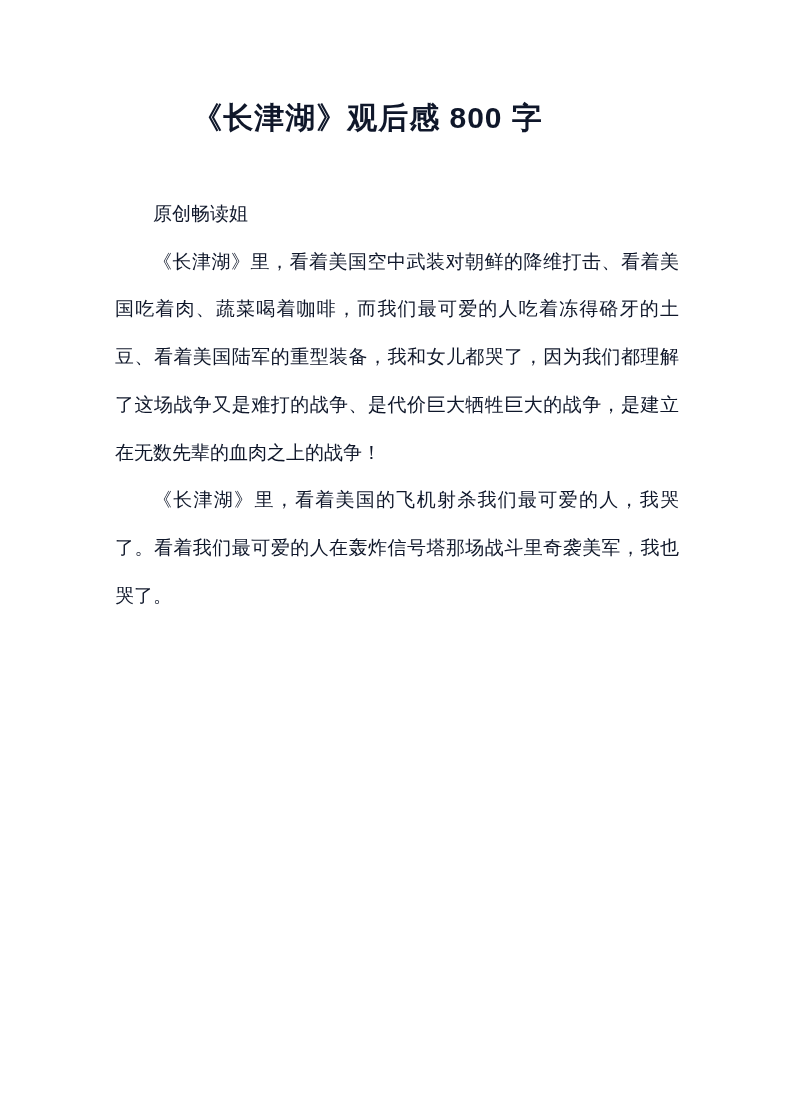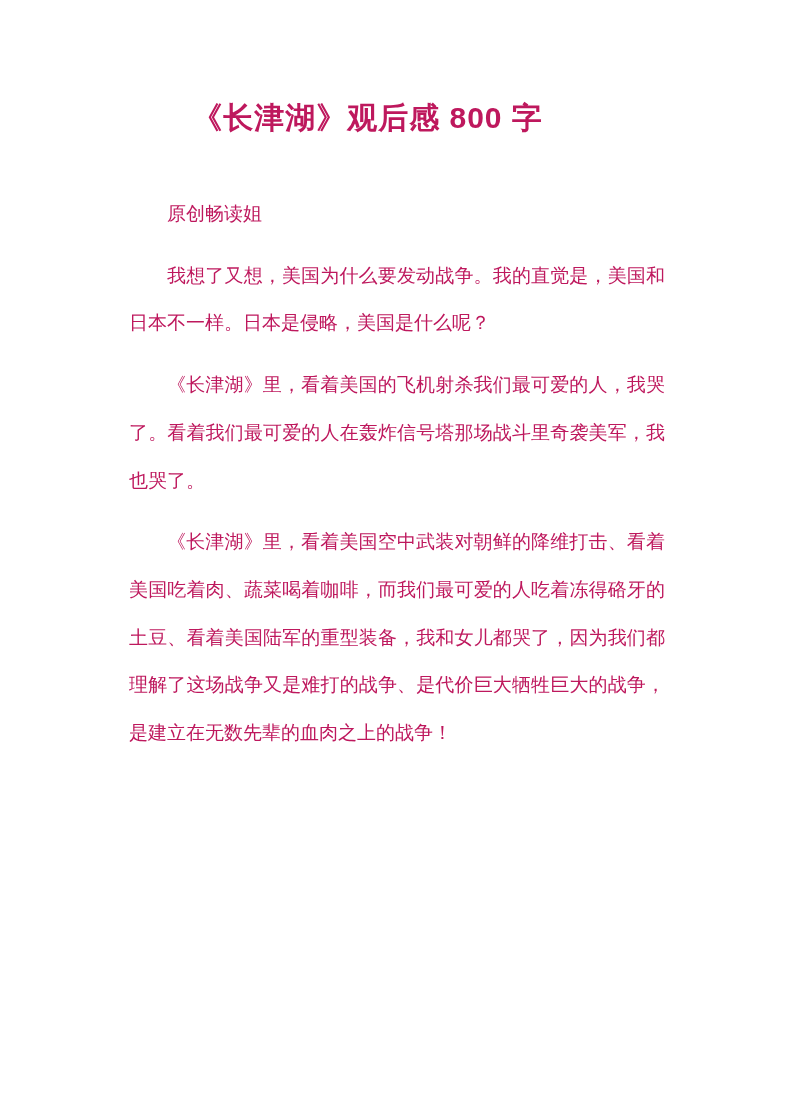--- a/index.html
+++ b/index.html
@@ -5,21 +5,21 @@
   html, body {
     margin: 0;
     padding: 0;
     background: #ffffff;
   }
   .page {
     position: relative;
     width: 735px;
     height: 1120px;
     background: #ffffff;
-    color: #be185d;
+    color: #0f172a;
     overflow: hidden;
     box-sizing: border-box;
     padding-top: 96px;
   }
   .doc-title {
     margin: 0;
     text-align: center;
     font-family: "Liberation Sans", "DejaVu Sans", sans-serif;
     font-weight: 700;
     font-size: 30px;
@@ -29,31 +29,30 @@
   }
   .doc-body {
     margin: 50px auto 0 115px;
     width: 564px;
     font-family: "Liberation Serif", "DejaVu Serif", serif;
     font-size: 19px;
     line-height: 47.7px;
     text-align: justify;
   }
   .doc-body p {
-    margin: 14px;
+    margin: 0;
     padding: 0;
     text-indent: 2em;
     word-break: break-all;
   }
 </style>
 </head>
 <body>
 
 <div class="page">
   <h1 class="doc-title">《长津湖》观后感 800 字</h1>
 
   <div class="doc-body">
     <p>原创畅读姐</p>
-    <p>我想了又想，美国为什么要发动战争。我的直觉是，美国和日本不一样。日本是侵略，美国是什么呢？</p>
+    <p>《长津湖》里，看着美国空中武装对朝鲜的降维打击、看着美国吃着肉、蔬菜喝着咖啡，而我们最可爱的人吃着冻得硌牙的土豆、看着美国陆军的重型装备，我和女儿都哭了，因为我们都理解了这场战争又是难打的战争、是代价巨大牺牲巨大的战争，是建立在无数先辈的血肉之上的战争！</p>
     <p>《长津湖》里，看着美国的飞机射杀我们最可爱的人，我哭了。看着我们最可爱的人在轰炸信号塔那场战斗里奇袭美军，我也哭了。</p>
-    <p>《长津湖》里，看着美国空中武装对朝鲜的降维打击、看着美国吃着肉、蔬菜喝着咖啡，而我们最可爱的人吃着冻得硌牙的土豆、看着美国陆军的重型装备，我和女儿都哭了，因为我们都理解了这场战争又是难打的战争、是代价巨大牺牲巨大的战争，是建立在无数先辈的血肉之上的战争！</p>
   </div>
 </div>
 
 </body></html>

